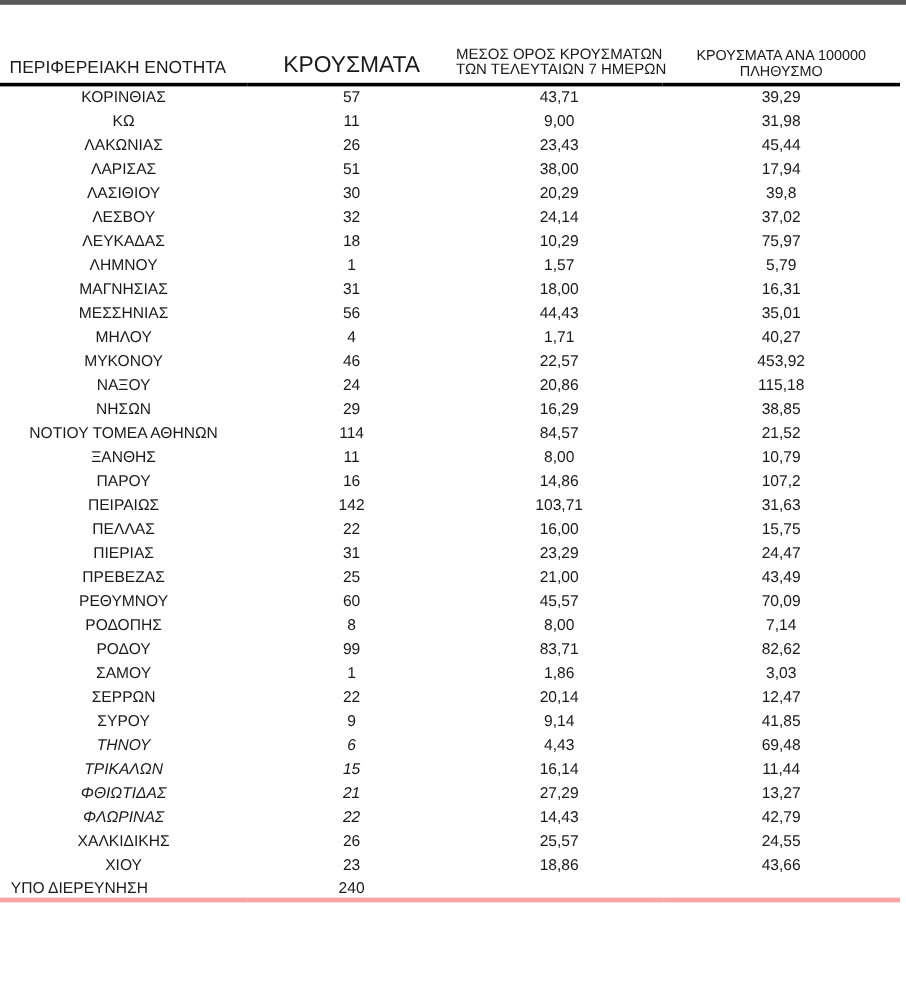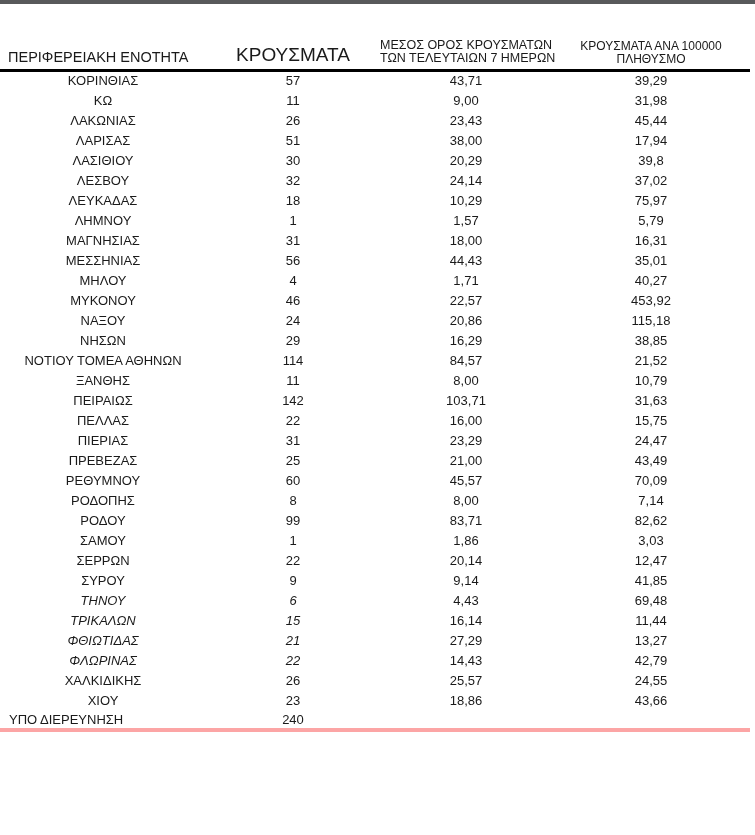--- a/index.html
+++ b/index.html
@@ -192,20 +192,26 @@
           <td>84,57</td>
           <td>21,52</td>
         </tr>
         <tr>
           <td>ΞΑΝΘΗΣ</td>
           <td>11</td>
           <td>8,00</td>
           <td>10,79</td>
         </tr>
         <tr>
+          <td>ΠΑΡΟΥ</td>
+          <td>16</td>
+          <td>14,86</td>
+          <td>107,2</td>
+        </tr>
+        <tr>
           <td>ΠΕΙΡΑΙΩΣ</td>
           <td>142</td>
           <td>103,71</td>
           <td>31,63</td>
         </tr>
         <tr>
           <td>ΠΕΛΛΑΣ</td>
           <td>22</td>
           <td>16,00</td>
           <td>15,75</td>

